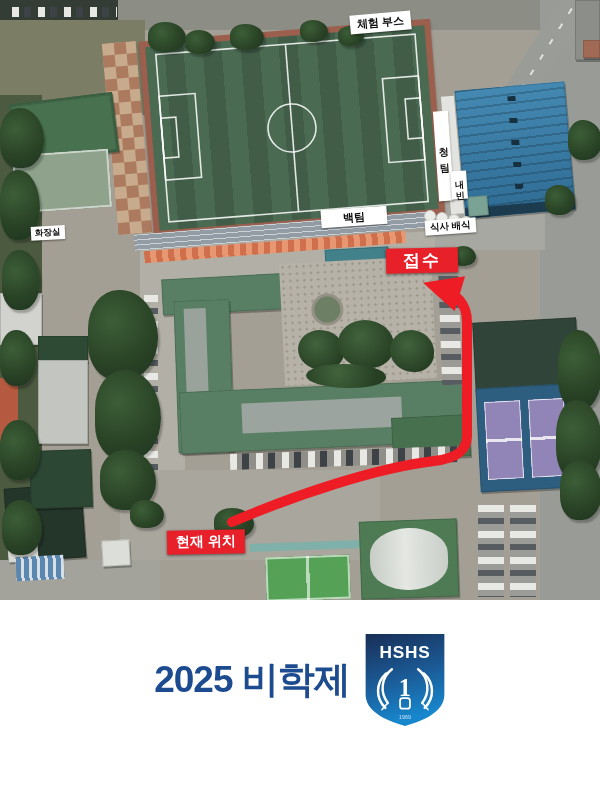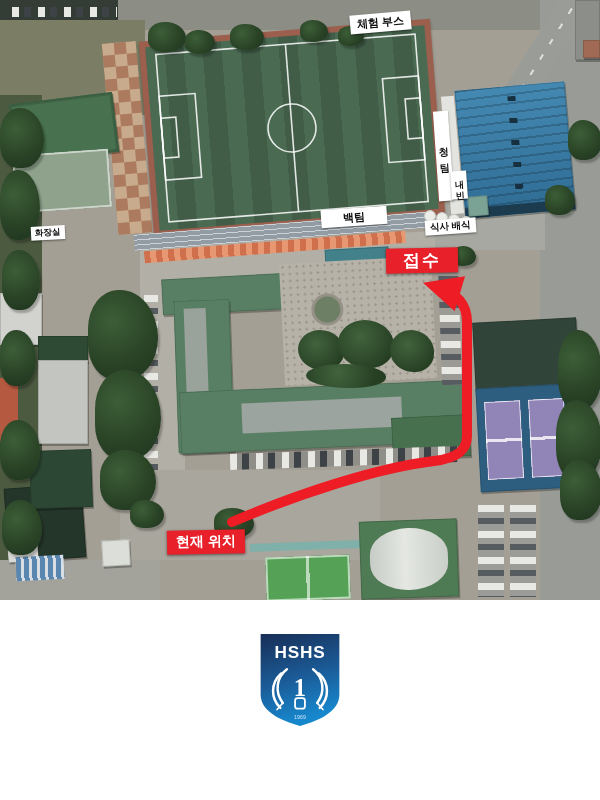--- a/index.html
+++ b/index.html
@@ -184,20 +184,21 @@
     <div class="wlabel vlab" style="left:451px;top:171px;width:16px;height:28px;font-size:9px;letter-spacing:2px;transform:rotate(-4deg);">내빈</div>
     <div class="wlabel" style="left:321px;top:208px;width:66px;height:18px;font-size:11px;transform:rotate(-4deg);">백팀</div>
     <div class="wlabel" style="left:425px;top:219px;padding:1px 5px;font-size:9.5px;transform:rotate(-4deg);">식사 배식</div>
     <div class="rlabel" style="left:386px;top:248px;width:72px;height:25px;font-size:17px;letter-spacing:2px;transform:rotate(-1deg);">접수</div>
     <div class="wlabel" style="left:31px;top:226px;padding:1px 4px;font-size:8.5px;transform:rotate(-3deg);">화장실</div>
     <div class="rlabel" style="left:167px;top:530px;width:78px;height:24px;font-size:14px;transform:rotate(-1deg);">현재 위치</div>
   </div>
 
   <div class="footer">
     <div class="title-row">
+      <span class="title-text">2025 비학제</span>
       <svg width="82" height="96" viewBox="0 0 100 116">
         <defs>
           <linearGradient id="shieldGrad" x1="0" y1="0" x2="0.25" y2="1">
             <stop offset="0" stop-color="#182e56"></stop>
             <stop offset="0.55" stop-color="#1b5b97"></stop>
             <stop offset="1" stop-color="#1787cd"></stop>
           </linearGradient>
         </defs>
         <path d="M2,2 H98 V76 C98,95 76,107 50,114 C24,107 2,95 2,76 Z" fill="url(#shieldGrad)"></path>
         <text x="50" y="31" text-anchor="middle" fill="#ffffff" font-size="21" font-weight="bold" font-family="Liberation Sans, sans-serif" letter-spacing="1">HSHS</text>

